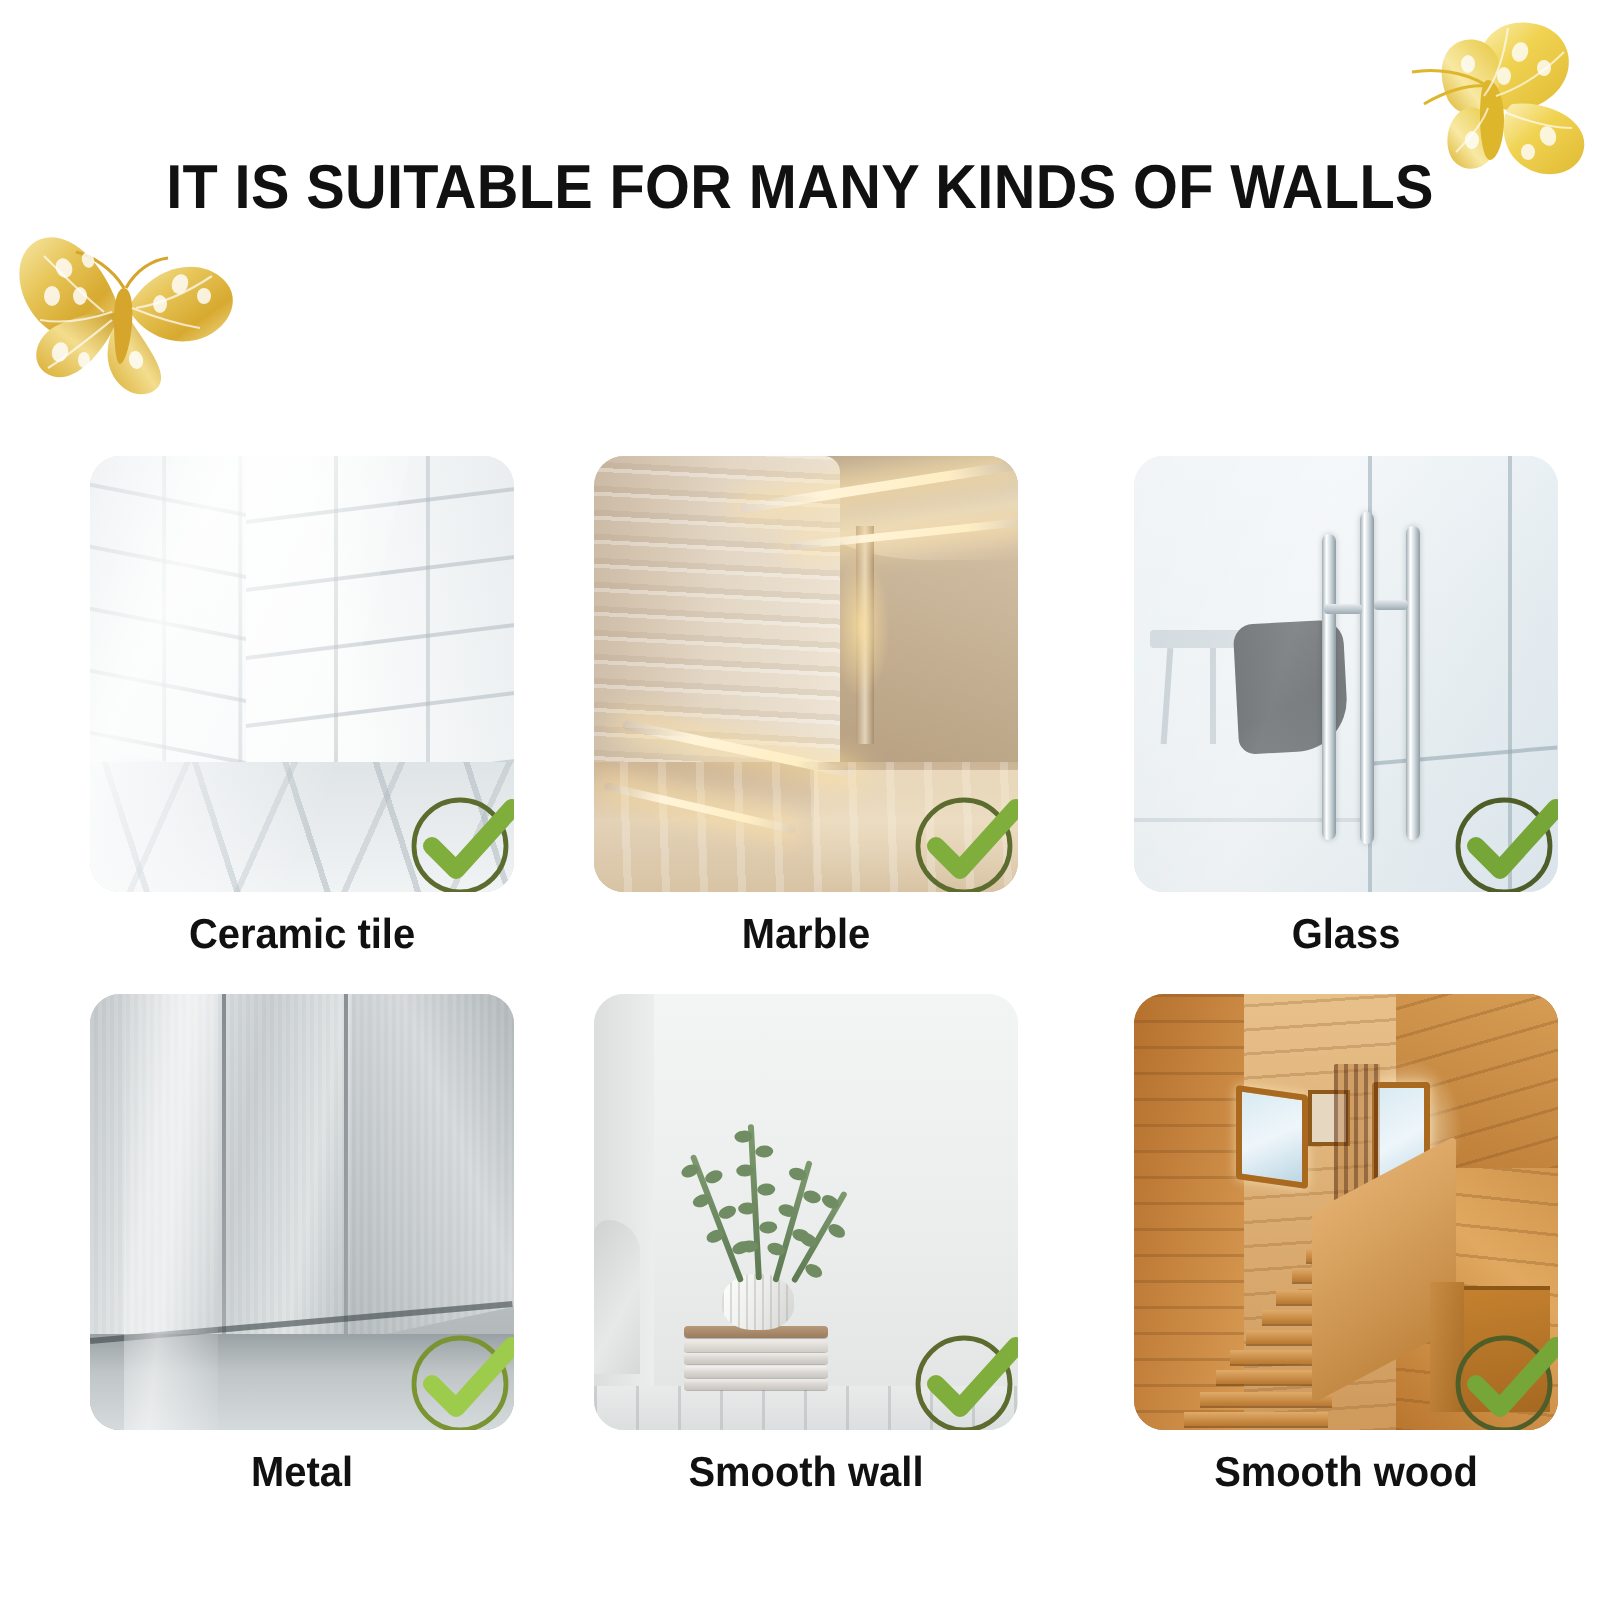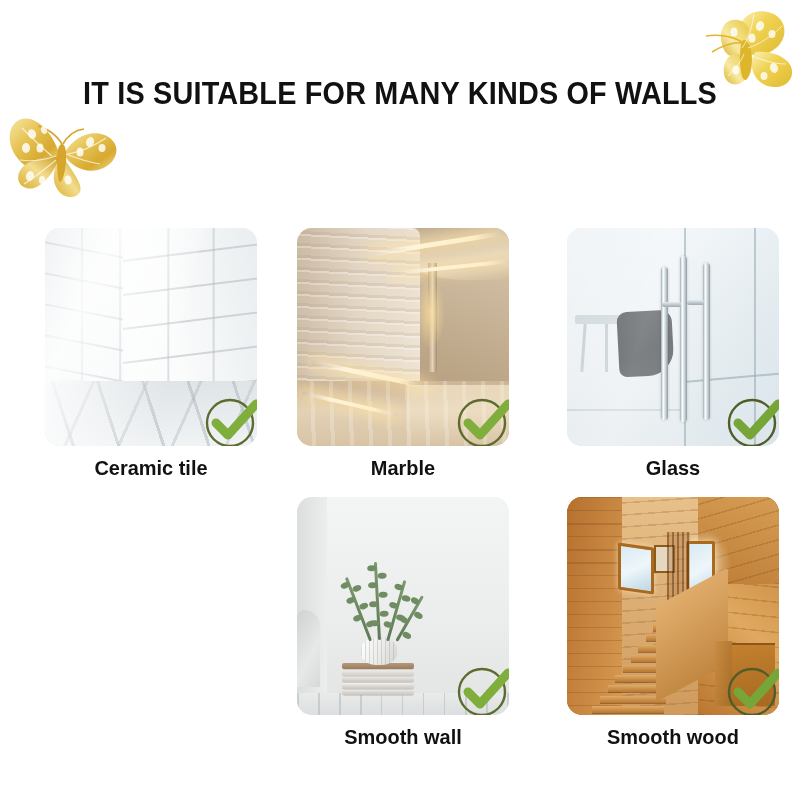--- a/index.html
+++ b/index.html
@@ -645,20 +645,38 @@
           <div class="hmount b"></div>
         </div>
         <svg class="badge" viewBox="0 0 62 62">
           <circle cx="29" cy="33" r="23" fill="none" stroke="#4F5E28" stroke-width="2.4"></circle>
           <path d="M15 33 L27 45 L55 14" fill="none" stroke="#76A637" stroke-width="9" stroke-linecap="round" stroke-linejoin="round"></path>
         </svg>
       </div>
       <div class="caption">Glass</div>
     </div>
 
+    <div class="cell c0 r1">
+      <div class="thumb">
+        <div class="scene metal-scene">
+          <div class="metal-wall-r"></div>
+          <div class="metal-wall-l"></div>
+          <div class="metal-seam s1"></div>
+          <div class="metal-seam s2"></div>
+          <div class="metal-floor"></div>
+          <div class="metal-baseline"></div>
+          <div class="metal-sheen"></div>
+        </div>
+        <svg class="badge" viewBox="0 0 62 62">
+          <circle cx="29" cy="33" r="23" fill="none" stroke="#7A9432" stroke-width="2.4"></circle>
+          <path d="M15 33 L27 45 L55 14" fill="none" stroke="#9DCB4B" stroke-width="9" stroke-linecap="round" stroke-linejoin="round"></path>
+        </svg>
+      </div>
+      <div class="caption">Metal</div>
+    </div>
 
     <div class="cell c2 r1">
       <div class="thumb">
         <div class="scene wood-scene">
           <div class="wood-wall-r"></div>
           <div class="wood-ceiling"></div>
           <div class="wood-wall-mid"></div>
           <div class="wood-wall-l"></div>
           <div class="wood-glow"></div>
           <div class="wood-window w1"></div>

